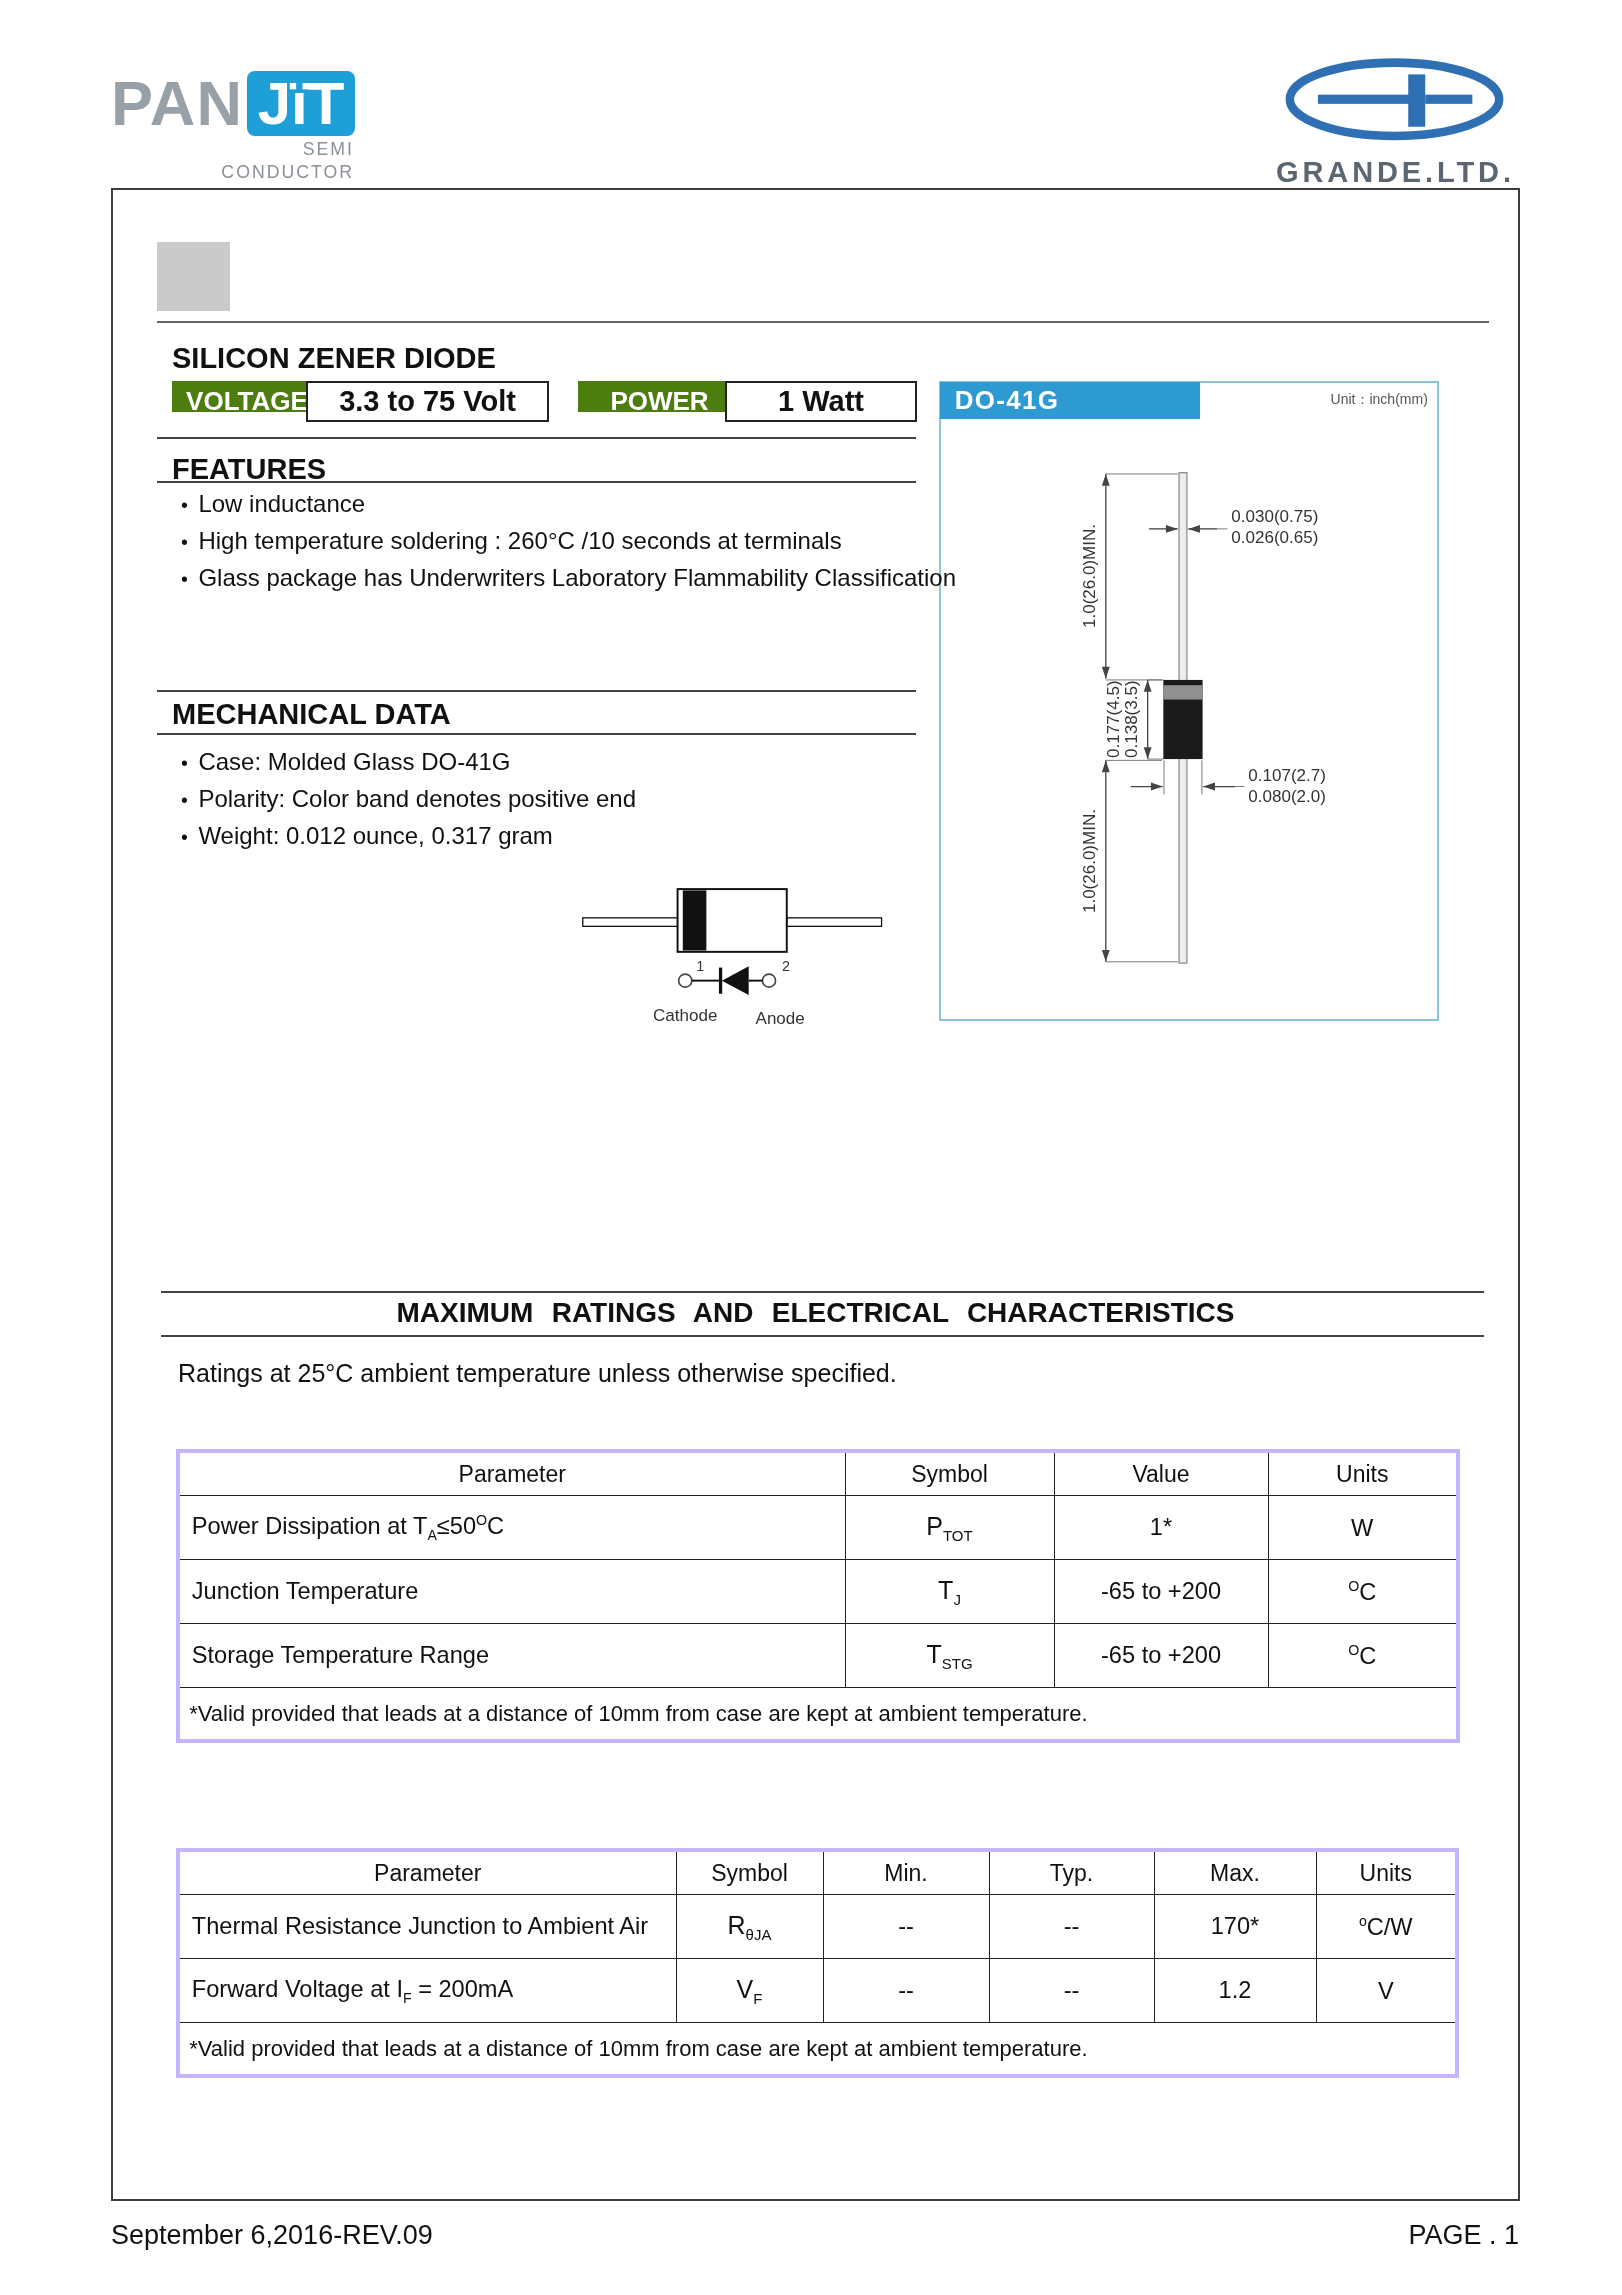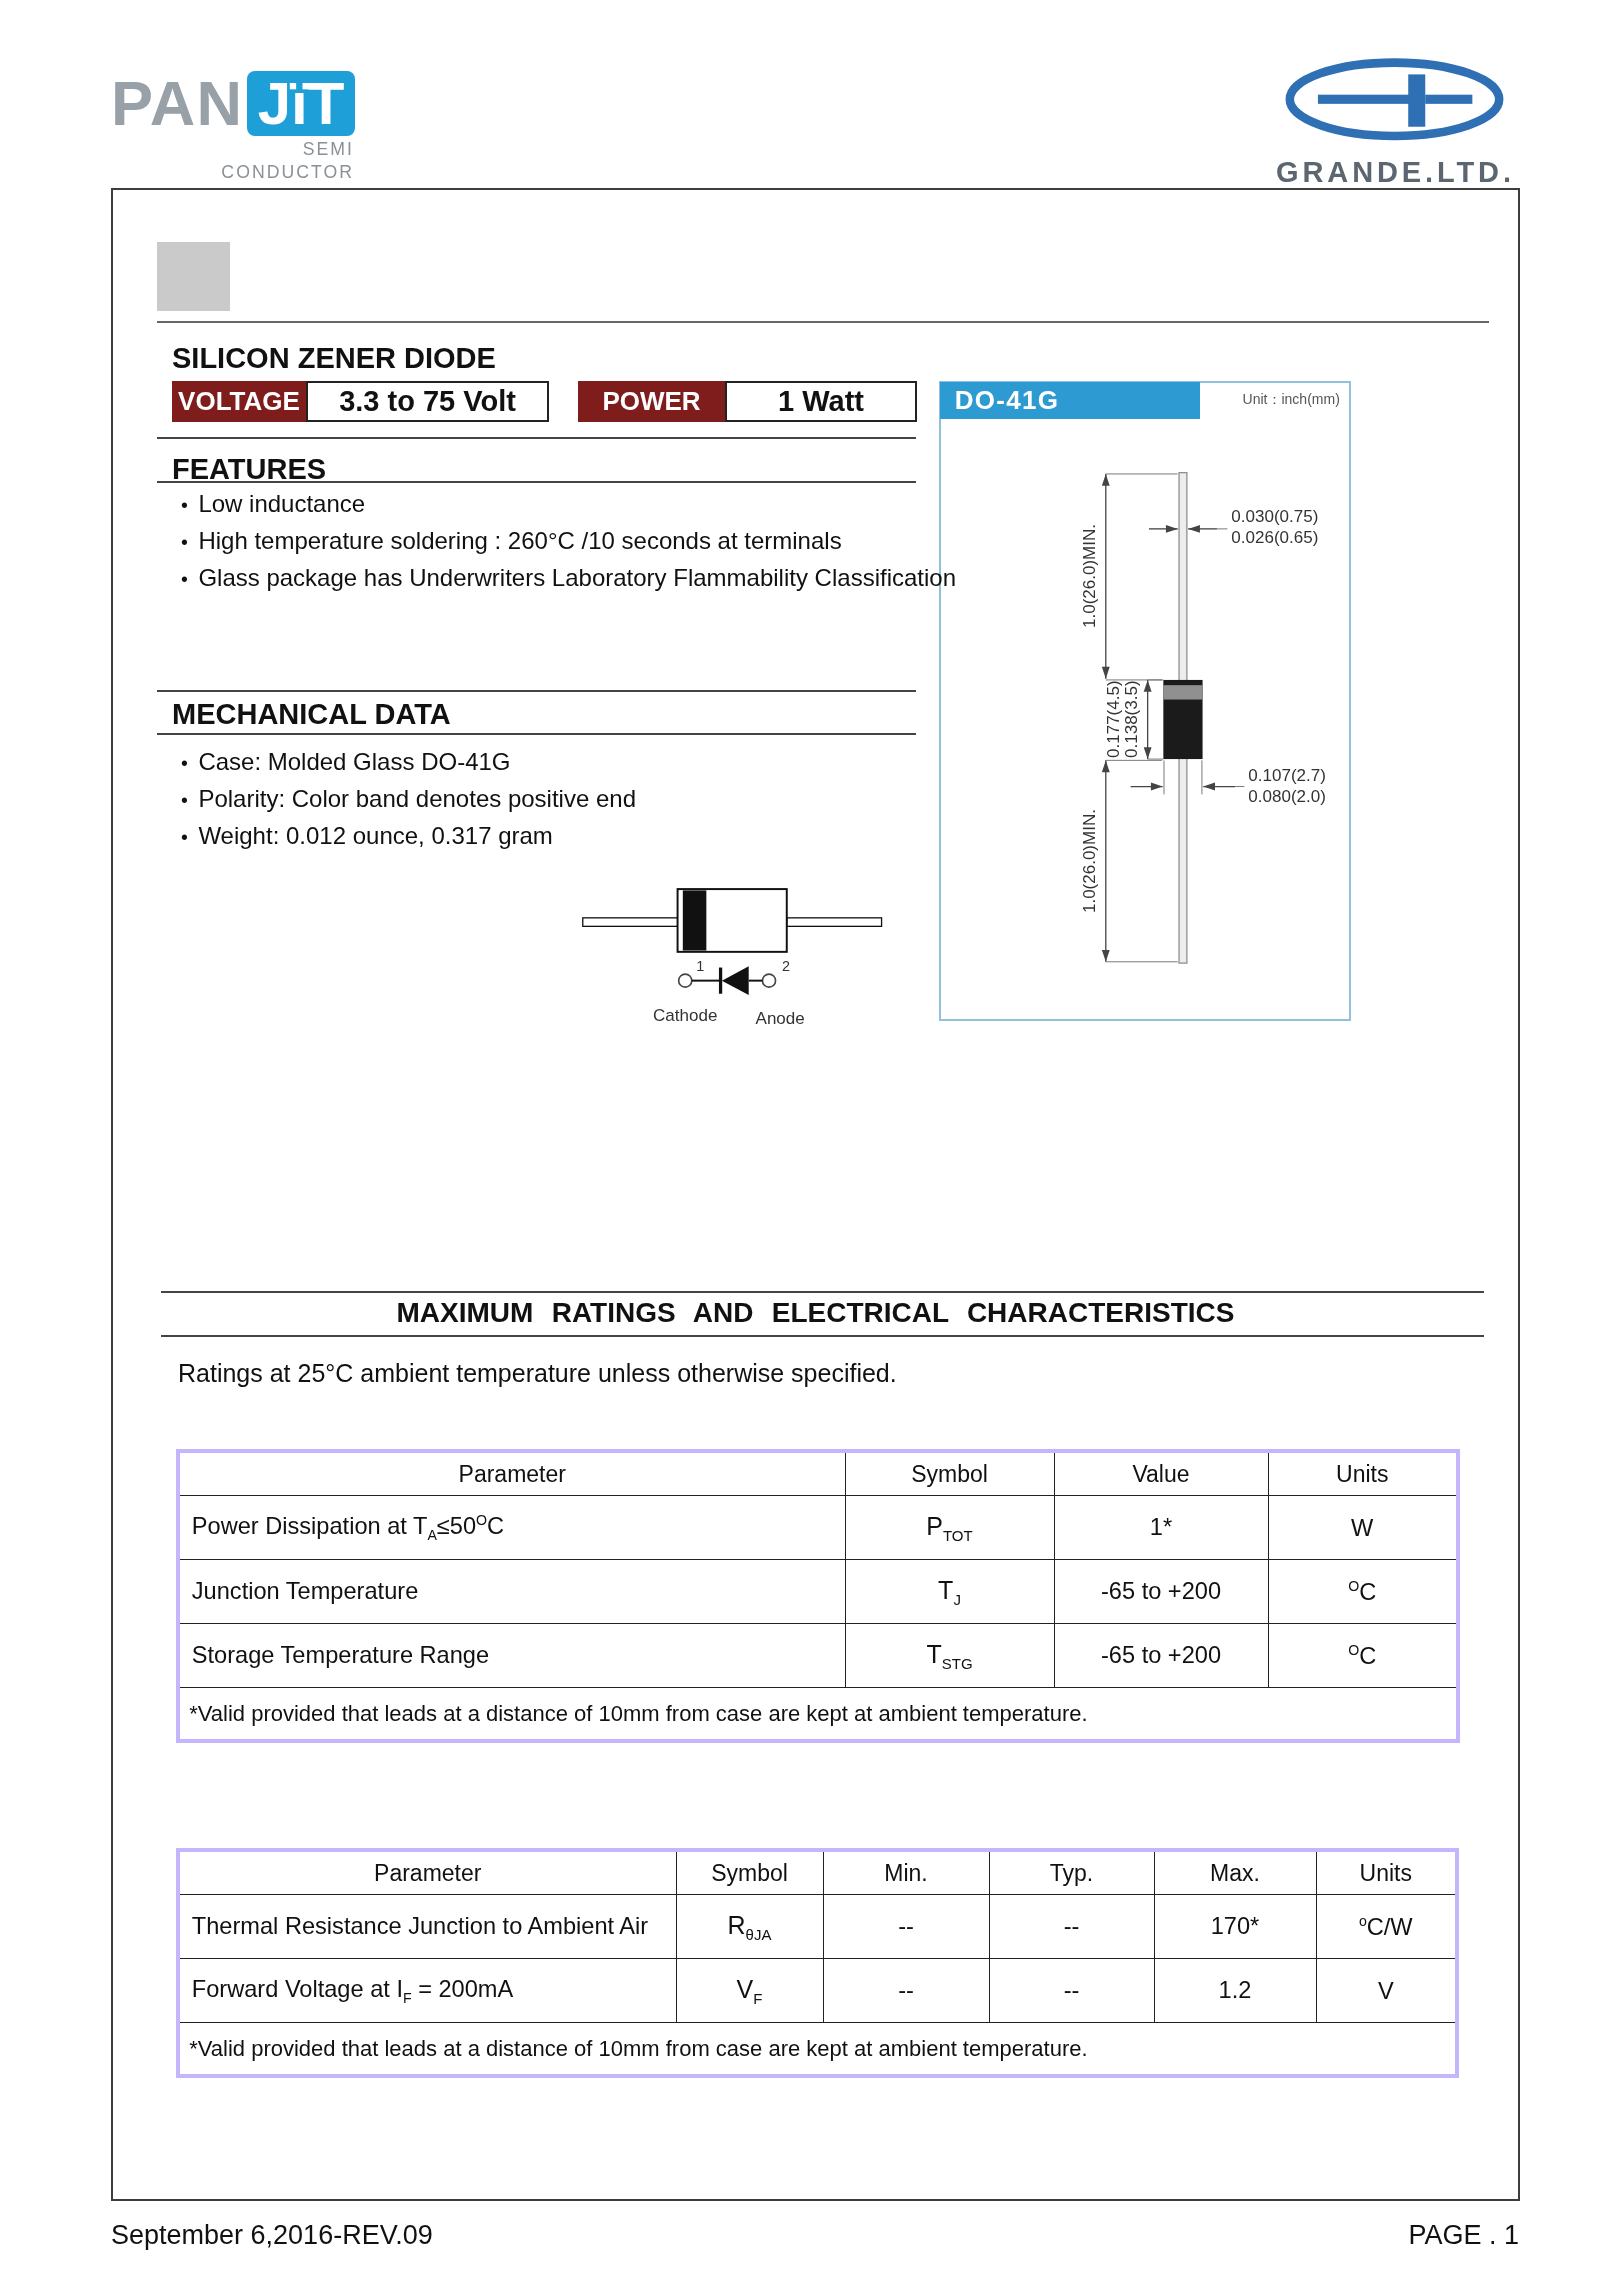--- a/index.html
+++ b/index.html
@@ -19,31 +19,31 @@
   
   .frame { position:absolute; left:111px; top:188px; width:1409px; height:2013px;
            border:2px solid #3d3d3d; box-sizing:border-box; }
   .abs { position:absolute; }
 
   .accent-square { left:44px; top:52px; width:73px; height:69px; background:#cacaca; }
   .doc-title { left:98px; top:60px; font-size:55px; font-weight:bold; letter-spacing:0.7px; }
   .title-rule { left:44px; top:131px; width:1332px; border-top:2px solid #666; }
   .subtitle { left:59px; top:152px; font-size:29px; font-weight:bold; }
 
-  .badge-label { background:#7f1d1d; color:#fff; font-weight:bold; font-size:26px;
-                 text-align:center; line-height:41px; top:191px; height:41px; }
+  .badge-label { background:#4d7c0f; color:#fff; font-weight:bold; font-size:26px;
+                 text-align:center; line-height:41px; top:191px; height:31px;padding-left:8px; }
   .badge-value { border:2px solid #222; box-sizing:border-box; background:#fff; font-size:29px;
                  font-weight:bold; text-align:center; line-height:37px; top:191px; height:41px; }
   .v-label { left:59px; width:134px; }
   .v-value { left:193px; width:243px; }
   .p-label { left:465px; width:147px; }
   .p-value { left:612px; width:192px; }
 
   
-  .pkg-panel { left:826px; top:191px; width:412px; height:640px;
+  .pkg-panel { left:826px; top:191px; width:500px; height:640px;
                border:2px solid #8fc0dc; box-sizing:border-box; background:#fff; }
   .pkg-bar { position:absolute; left:-0.7px; top:-0.7px; width:260px; height:37px; background:#2d9ad2;
              color:#fff; font-size:26px; font-weight:bold; line-height:37px;
              padding-left:14.4px; box-sizing:border-box; letter-spacing:1.3px; }
   .pkg-unit { position:absolute; right:9.2px; top:7.9px; font-size:14px; color:#555; }
   .pkg-svg { position:absolute; left:0px; top:37px; }
   .dim-text { font-size:26px; fill:#333; }
   .dim-line { stroke:#444; stroke-width:2; }
   .ext-line { stroke:#777; stroke-width:1.5; }
 

